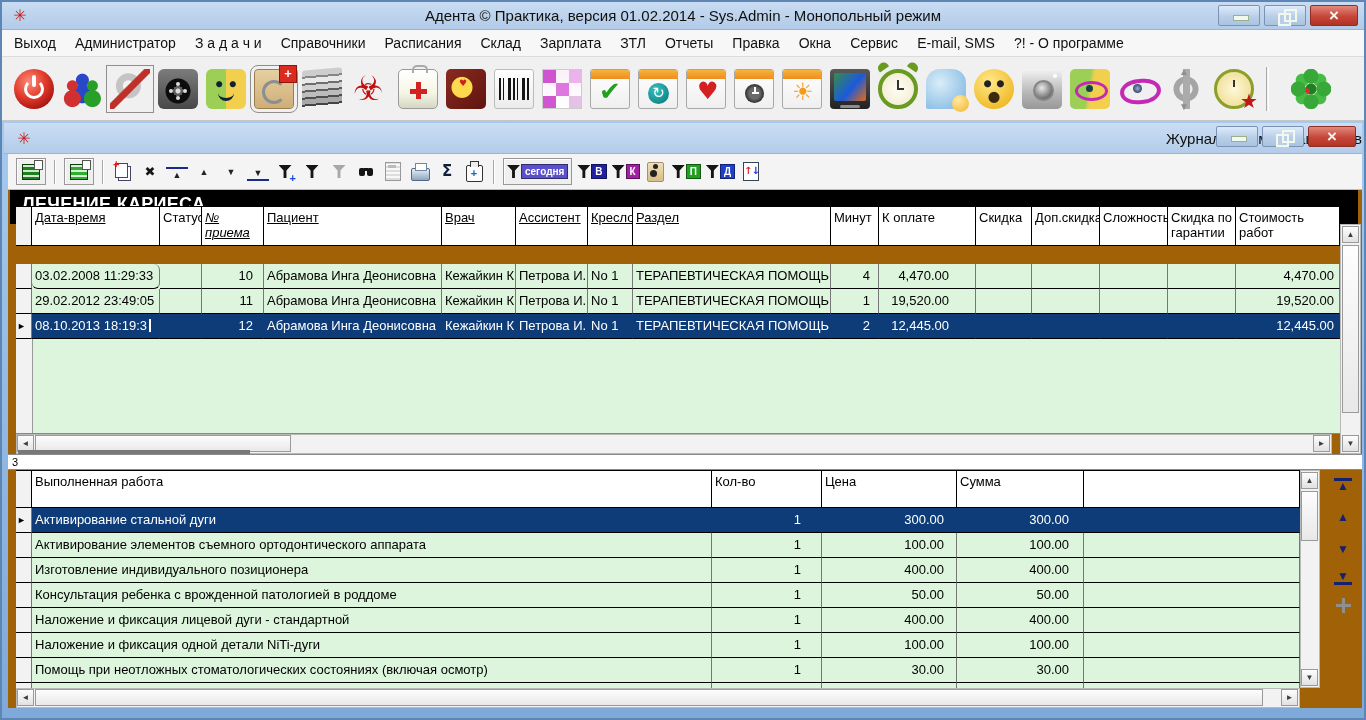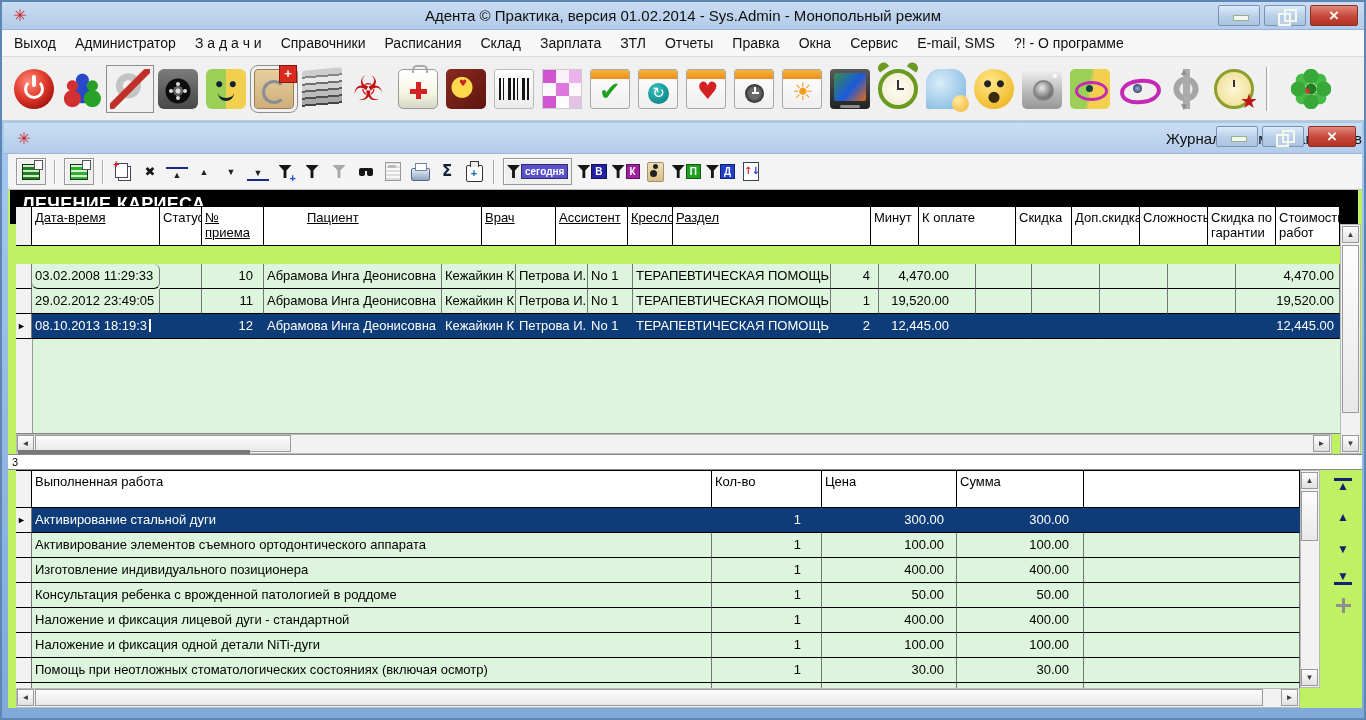--- a/index.html
+++ b/index.html
@@ -80,21 +80,21 @@
   .ti-alarmstar{border-radius:50%;border:3px solid #8aa02a;background:linear-gradient(#333,#333) 50% 32%/2px 7px no-repeat,radial-gradient(#fff8d8,#ecd888)}
   .ti-alarmstar::after{content:"★";font-family:"DejaVu Sans",sans-serif;position:absolute;right:-7px;bottom:-7px;color:#c01818;font-size:20px}
   .ti-flower{margin-left:10px;background:radial-gradient(circle at 50% 18%,#38a838 0 7px,transparent 8px),radial-gradient(circle at 50% 82%,#38a838 0 7px,transparent 8px),radial-gradient(circle at 18% 50%,#38a838 0 7px,transparent 8px),radial-gradient(circle at 82% 50%,#38a838 0 7px,transparent 8px),radial-gradient(circle at 28% 28%,#46bc46 0 6px,transparent 7px),radial-gradient(circle at 72% 28%,#46bc46 0 6px,transparent 7px),radial-gradient(circle at 28% 72%,#46bc46 0 6px,transparent 7px),radial-gradient(circle at 72% 72%,#46bc46 0 6px,transparent 7px),radial-gradient(circle at 38% 56%,#d83030 0 3px,transparent 4px),radial-gradient(circle at 50% 50%,#1f7f1f 0 5px,transparent 6px)}
 
   
   .journal-bg{position:absolute;top:119px;left:0;right:0;bottom:0;background:linear-gradient(#a6c9ee,#7fa9d8)}
   .j-titlebar{position:absolute;top:121px;left:2px;right:2px;height:31px;background:linear-gradient(#cadef4,#b4cce9);display:flex;align-items:center;border-bottom:1px solid #9ab6d6}
   .j-ico{position:absolute;left:10px;top:6px;width:20px;height:20px;font-size:16px;line-height:20px;text-align:center;color:#cc1a1a}
   .j-ico::after{content:"✳";font-family:"DejaVu Sans",sans-serif}
   .j-title{flex:1;text-align:right;font-size:15px;color:#101010}
-  .j-body{position:absolute;top:152px;left:6px;width:1354px;height:554px;background:#bef264}
+  .j-body{position:absolute;top:152px;left:6px;width:1354px;height:554px;background:#a16207}
 
   
   .j-toolbar{position:absolute;top:0;left:0;right:0;height:36px;background:#f4f4f4;border-bottom:1px solid #bdbdbd;display:flex;align-items:center;gap:5px;padding-left:8px}
   .sicon{width:22px;height:24px;position:relative;display:flex;align-items:center;justify-content:center;flex:none;cursor:pointer}
   .sicon.boxed{width:30px;height:27px;border:1px solid #979797;background:#efefef;box-shadow:inset 1px 1px 0 #fff}
   .jsep{width:2px;height:24px;border-left:1px solid #a8a8a8;border-right:1px solid #fff;margin:0 3px}
   .si-table1::after,.si-table2::after{content:"";width:16px;height:14px;border:1px solid #0a3a0a;background:repeating-linear-gradient(180deg,#cfe8cf 0 2px,#1f7f1f 2px 5px)}
   .si-table2::after{background:repeating-linear-gradient(180deg,#d8f0d8 0 2px,#2fae2f 2px 5px)}
   .si-table1::before,.si-table2::before{content:"";position:absolute;right:2px;top:1px;width:7px;height:8px;background:#fff;border:1px solid #555;z-index:1}
   .si-copy::after{content:"";width:11px;height:13px;background:#fff;border:1px solid #446;box-shadow:3px 3px 0 -1px #fff,3px 3px 0 0 #446;margin:-3px 0 0 -3px}
@@ -300,22 +300,22 @@
         <span class="sicon si-docarrows"></span>
       </div>
 
     <div class="section-band">ЛЕЧЕНИЕ КАРИЕСА</div>
 
     <div class="grid-head">
         <div class="ghead">
           <div class="mkr"></div>
           <div class="hcell u" style="width: 128px;">Дата-время</div>
           <div class="hcell" style="width: 42px;">Статус</div>
-          <div class="hcell u" style="width: 62px;">№ приема</div>
-          <div class="hcell u" style="width: 178px; margin-left: 40px;">Пациент</div>
+          <div class="hcell u" style="width: 62px; font-style: italic;">№ приема</div>
+          <div class="hcell u" style="width: 178px;">Пациент</div>
           <div class="hcell u" style="width: 74px;">Врач</div>
           <div class="hcell u" style="width: 72px;">Ассистент</div>
           <div class="hcell u" style="width: 45px;">Кресло</div>
           <div class="hcell u" style="width: 198px;">Раздел</div>
           <div class="hcell" style="width: 48px;">Минут</div>
           <div class="hcell" style="width: 97px;">К оплате</div>
           <div class="hcell" style="width: 56px;">Скидка</div>
           <div class="hcell" style="width: 68px;">Доп.скидка</div>
           <div class="hcell" style="width: 68px;">Сложность</div>
           <div class="hcell" style="width: 68px;">Скидка по гарантии</div>

